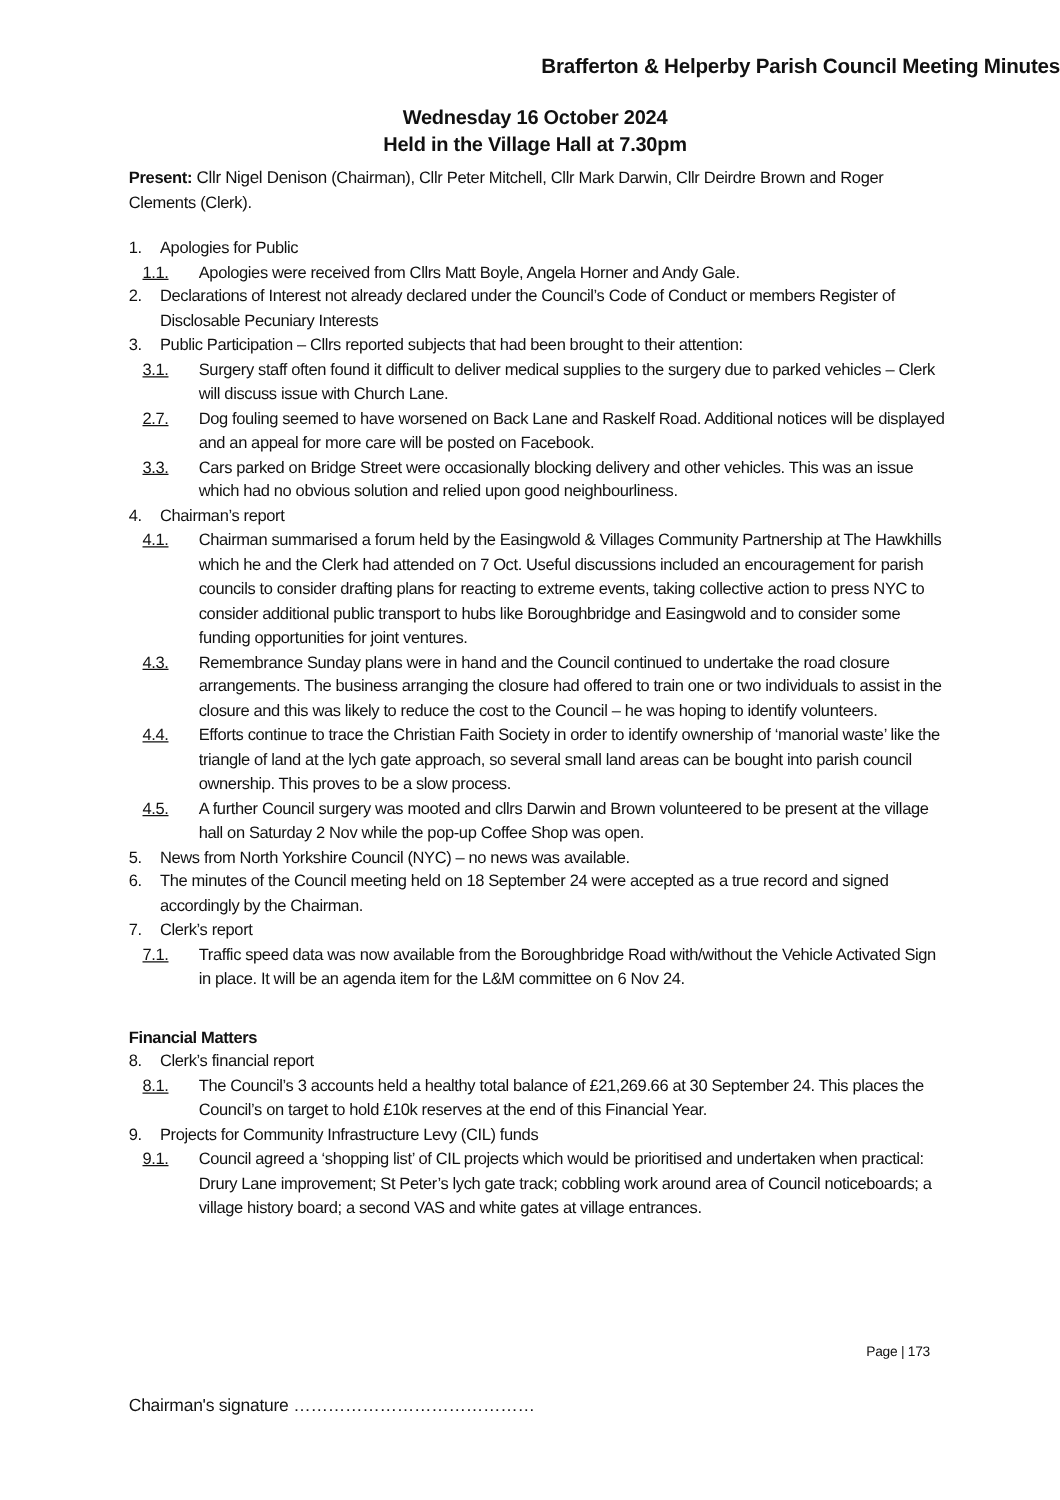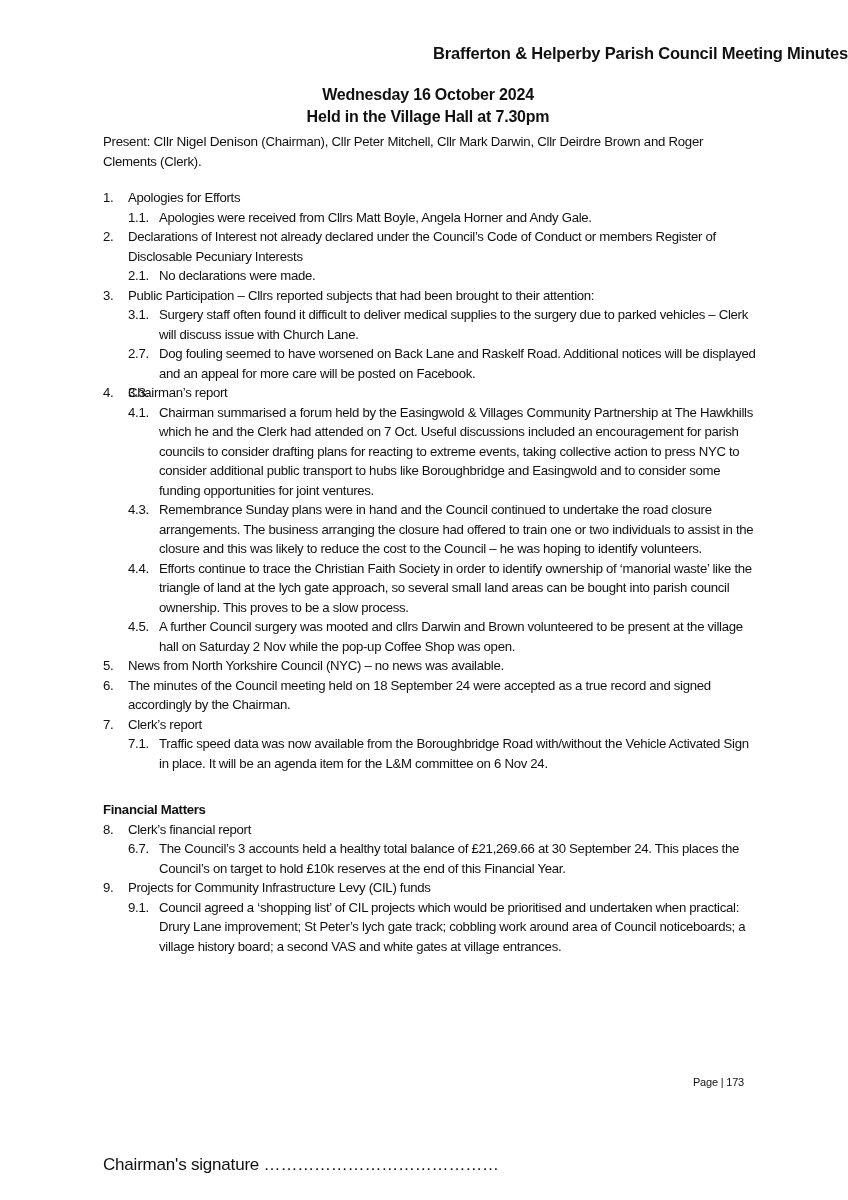--- a/index.html
+++ b/index.html
@@ -7,68 +7,67 @@
       font-family: "Liberation Sans", sans-serif; color: #111111; }
     .page { position: absolute; left: 0; top: 0; width: 848px; height: 1200px; }
     .title { position: absolute; top: 44px; left: 0; width: 848px; text-align: right;
       font-weight: bold; font-size: 16.5px; letter-spacing: -0.2px; }
     .subtitle { position: absolute; left: 4px; width: 848px; text-align: center;
       font-weight: bold; font-size: 16px; letter-spacing: -0.2px; }
     .sub1 { top: 86px; }
     .sub2 { top: 108px; }
     .present { position: absolute; top: 132px; left: 103px; width: 650px;
       font-size: 13.2px; line-height: 20px; letter-spacing: -0.25px; }
-    .present b { font-weight: normal; }
+    .present b { font-weight: bold; }
     .present .big { font-size: 13.6px; }
     .body { position: absolute; top: 188px; left: 103px; width: 655px;
       font-size: 13.2px; line-height: 19.5px; letter-spacing: -0.3px; }
     .item { position: relative; padding-left: 25px; }
     .item .num { position: absolute; left: 0; top: 0; }
     .sub { position: relative; padding-left: 56px; }
-    .sub .num { position: absolute; left: 25px; top: 0; }
+    .sub .num { position: absolute; left: 11px; top: 0; text-decoration: underline; }
     .section-head { font-weight: bold; margin-top: 8px; }
     .spacer { height: 19px; }
     .page-num { position: absolute; top: 1076px; right: 104px; font-size: 11px; letter-spacing: -0.2px; }
-    .signature { position: absolute; top: 1155px; left: 103px; font-size: 17px; letter-spacing: -0.2px; }
+    .signature { position: absolute; top: 1116px; left: 103px; font-size: 14px; letter-spacing: -0.2px; }
   </style>
 </head>
 <body>
 
 <div class="page">
   <div class="title">Brafferton &amp; Helperby Parish Council Meeting Minutes</div>
   <div class="subtitle sub1">Wednesday 16 October 2024</div>
   <div class="subtitle sub2">Held in the Village Hall at 7.30pm</div>
 
   <div class="present"><b>Present:</b> <span class="big">Cllr Nigel Denison</span><span> (Chairman), Cllr Peter Mitchell, Cllr Mark Darwin, Cllr Deirdre Brown and Roger Clements (Clerk).</span></div>
 
   <div class="body">
     <div id="main-items">
-        <div class="item"><span class="num">1.</span><span>Apologies for Efforts</span></div>
+        <div class="item"><span class="num">1.</span><span>Apologies for Public</span></div>
         <div class="sub"><span class="num">1.1.</span><span>Apologies were received from Cllrs Matt Boyle, Angela Horner and Andy Gale.</span></div>
         <div class="item"><span class="num">2.</span><span>Declarations of Interest not already declared under the Council’s Code of Conduct or members Register of Disclosable Pecuniary Interests</span></div>
-        <div class="sub"><span class="num">2.1.</span><span>No declarations were made.</span></div>
         <div class="item"><span class="num">3.</span><span>Public Participation – Cllrs reported subjects that had been brought to their attention:</span></div>
         <div class="sub"><span class="num">3.1.</span><span>Surgery staff often found it difficult to deliver medical supplies to the surgery due to parked vehicles – Clerk will discuss issue with Church Lane.</span></div>
         <div class="sub"><span class="num">2.7.</span><span>Dog fouling seemed to have worsened on Back Lane and Raskelf Road.  Additional notices will be displayed and an appeal for more care will be posted on Facebook.</span></div>
-        <div class="sub"><span class="num">3.3.</span></div>
+        <div class="sub"><span class="num">3.3.</span><span>Cars parked on Bridge Street were occasionally blocking delivery and other vehicles.  This was an issue which had no obvious solution and relied upon good neighbourliness.</span></div>
         <div class="item"><span class="num">4.</span><span>Chairman’s report</span></div>
         <div class="sub"><span class="num">4.1.</span><span>Chairman summarised a forum held by the Easingwold &amp; Villages Community Partnership at The Hawkhills which he and the Clerk had attended on 7 Oct.  Useful discussions included an encouragement for parish councils to consider drafting plans for reacting to extreme events, taking collective action to press NYC to consider additional public transport to hubs like Boroughbridge and Easingwold and to consider some funding opportunities for joint ventures.</span></div>
         <div class="sub"><span class="num">4.3.</span><span>Remembrance Sunday plans were in hand and the Council continued to undertake the road closure arrangements.  The business arranging the closure had offered to train one or two individuals to assist in the closure and this was likely to reduce the cost to the Council – he was hoping to identify volunteers.</span></div>
         <div class="sub"><span class="num">4.4.</span><span>Efforts continue to trace the Christian Faith Society in order to identify ownership of ‘manorial waste’ like the triangle of land at the lych gate approach, so several small land areas can be bought into parish council ownership.  This proves to be a slow process.</span></div>
         <div class="sub"><span class="num">4.5.</span><span>A further Council surgery was mooted and cllrs Darwin and Brown volunteered to be present at the village hall on Saturday 2 Nov while the pop-up Coffee Shop was open.</span></div>
         <div class="item"><span class="num">5.</span><span>News from North Yorkshire Council (NYC) – no news was available.</span></div>
         <div class="item"><span class="num">6.</span><span>The minutes of the Council meeting held on 18 September 24 were accepted as a true record and signed accordingly by the Chairman.</span></div>
         <div class="item"><span class="num">7.</span><span>Clerk’s report</span></div>
         <div class="sub"><span class="num">7.1.</span><span>Traffic speed data was now available from the Boroughbridge Road with/without the Vehicle Activated Sign in place.  It will be an agenda item for the L&amp;M committee on 6 Nov 24.</span></div>
       </div>
     <div class="spacer"></div>
     <div class="section-head">Financial Matters</div>
     <div id="fin-items">
         <div class="item"><span class="num">8.</span><span>Clerk’s financial report</span></div>
-        <div class="sub"><span class="num">6.7.</span><span>The Council’s 3 accounts held a healthy total balance of £21,269.66 at 30 September 24. This places the Council’s on target to hold £10k reserves at the end of this Financial Year.</span></div>
+        <div class="sub"><span class="num">8.1.</span><span>The Council’s 3 accounts held a healthy total balance of £21,269.66 at 30 September 24. This places the Council’s on target to hold £10k reserves at the end of this Financial Year.</span></div>
         <div class="item"><span class="num">9.</span><span>Projects for Community Infrastructure Levy (CIL) funds</span></div>
         <div class="sub"><span class="num">9.1.</span><span>Council agreed a ‘shopping list’ of CIL projects which would be prioritised and undertaken when practical: Drury Lane improvement; St Peter’s lych gate track; cobbling work around area of Council noticeboards; a village history board; a second VAS and white gates at village entrances.</span></div>
       </div>
   </div>
 
   <div class="page-num">Page | 173</div>
   <div class="signature">Chairman's signature ……………………………………</div>
 </div>
 
 </body></html>

